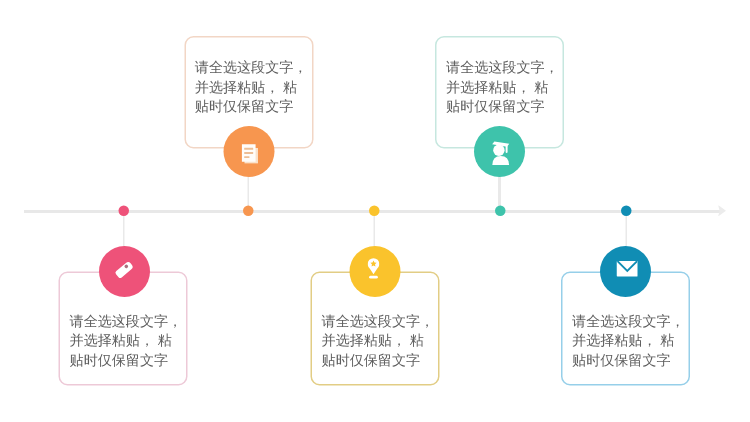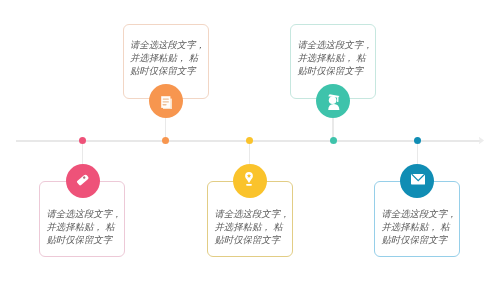--- a/index.html
+++ b/index.html
@@ -9,21 +9,21 @@
   #stage{position:relative;width:500px;height:281px;background:#ffffff;}
 
   .axis-line{position:absolute;height:2px;left:16px;top:139.5px;width:465px;}
   .axis-arrow{position:absolute;left:476px;top:135.5px;}
 
   .stem{position:absolute;width:1.2px;background:#e9e9e9;}
 
   .dot{position:absolute;width:7px;height:7px;border-radius:50%;}
 
   .card{position:absolute;box-sizing:border-box;width:86px;
-        border-radius:6px;border-style:solid;border-width:1px;background:#ffffff;font-style:italic;}
+        border-radius:6px;border-style:solid;border-width:1px;background:#ffffff;}
   .card-text{position:absolute;left:6.4px;font-size:9.4px;line-height:13px;
              color:#5d5d5d;white-space:pre-line;}
   .card.above .card-text{top:13.2px;}
   .card.below .card-text{top:25.2px;}
 
   .node{position:absolute;width:34px;height:34px;border-radius:50%;}
   .node svg{display:block;}
   .ico{position:absolute;}
 </style>
 </head>

